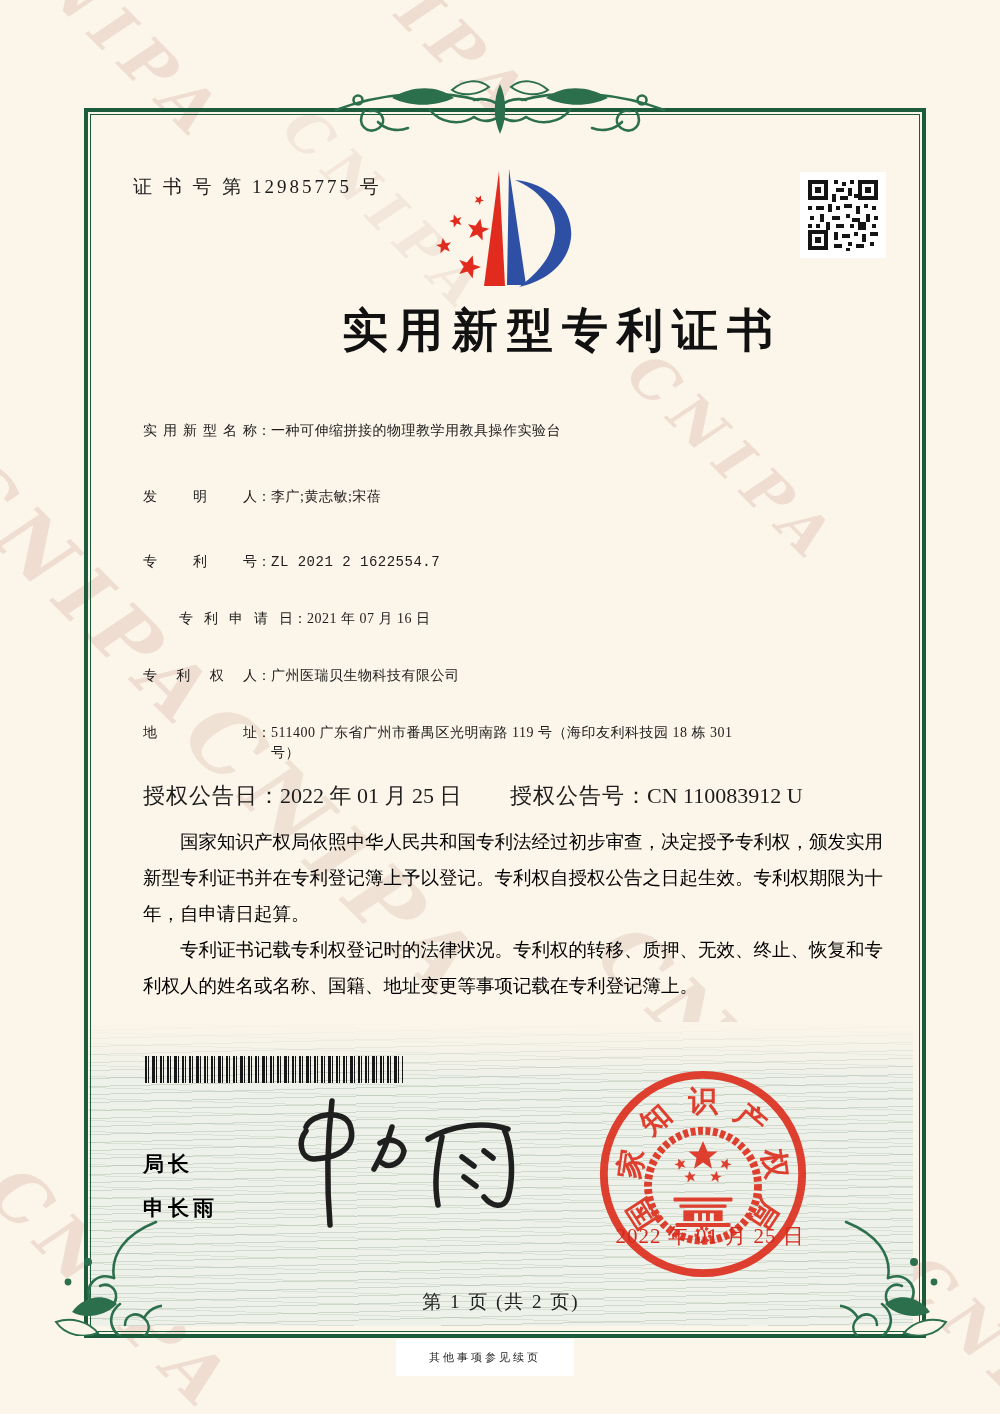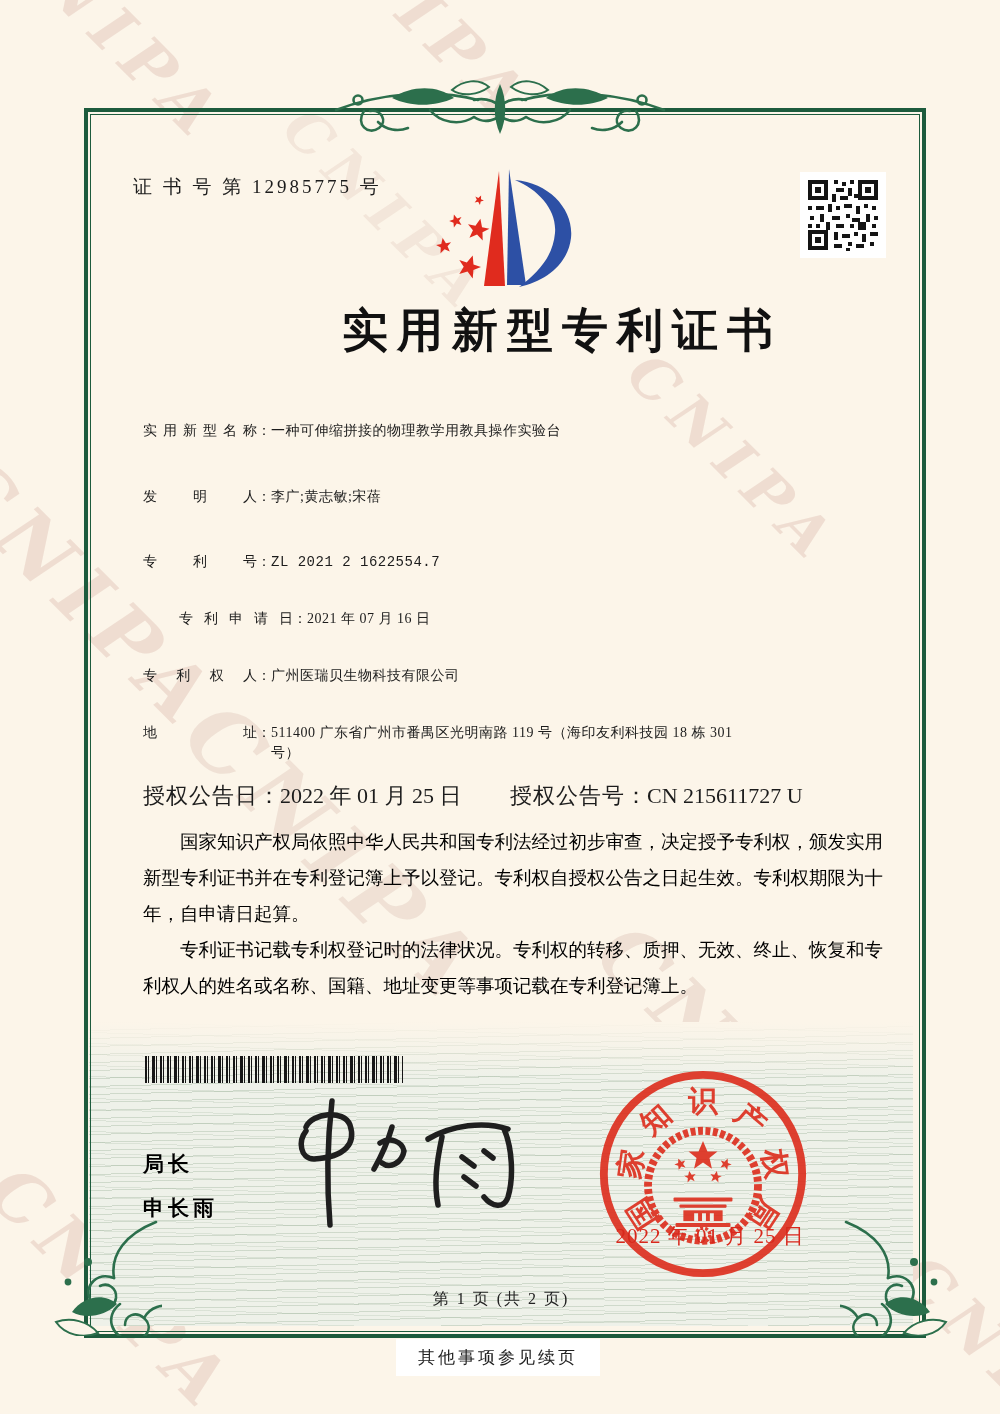--- a/index.html
+++ b/index.html
@@ -100,26 +100,26 @@
   .signature{position:absolute; z-index:5; left:272px; top:1085px;}
   .seal{position:absolute; z-index:6; left:595px; top:1066px;}
   .seal-date{
     position:absolute; z-index:7; left:612px; top:1222px; width:196px;
     color:#d8281c; font-size:21px; letter-spacing:1px; white-space:nowrap;
     text-align:center;
   }
   
   .page-info{
     position:absolute; z-index:5; left:84px; top:1289px; width:834px;
-    text-align:center; font-size:16px; letter-spacing:2px; color:#222;
+    text-align:center; font-size:19px; letter-spacing:2px; color:#222;
   }
   .continuation{
-    position:absolute; z-index:5; left:396px; top:1339px; width:204px; height:37px;
+    position:absolute; z-index:5; left:396px; top:1339px; width:178px; height:37px;
     background:#fff; display:flex; align-items:center; justify-content:center;
-    font-size:17px; letter-spacing:3px; color:#222;
+    font-size:11px; letter-spacing:3px; color:#222;
   }
 </style>
 </head>
 <body>
 
 <div class="page">
 
   <span class="wm wm1">CNIPA</span>
   <span class="wm wm2">CNIPA</span>
   <span class="wm wm3">CNIPA</span>
@@ -266,21 +266,21 @@
   </div>
   <div class="f-row row-4">
     <span class="f-label">专利权人</span><span class="f-colon">：</span><span class="f-value">广州医瑞贝生物科技有限公司</span>
   </div>
   <div class="f-row row-5">
     <span class="f-label">地址</span><span class="f-colon">：</span><span class="f-value">511400 广东省广州市番禺区光明南路 119 号（海印友利科技园 18 栋 301 号）</span>
   </div>
 
   <div class="grant-row">
     <span><span class="g-label">授权公告日</span><span>：</span><span>2022 年 01 月 25 日</span></span>
-    <span class="grant-no"><span class="g-label">授权公告号</span><span>：</span><span>CN 215611727 U</span></span>
+    <span class="grant-no"><span class="g-label">授权公告号</span><span>：</span><span>CN 110083912 U</span></span>
   </div>
 
   <div class="body-text">
     <p>国家知识产权局依照中华人民共和国专利法经过初步审查，决定授予专利权，颁发实用新型专利证书并在专利登记簿上予以登记。专利权自授权公告之日起生效。专利权期限为十年，自申请日起算。</p>
     <p>专利证书记载专利权登记时的法律状况。专利权的转移、质押、无效、终止、恢复和专利权人的姓名或名称、国籍、地址变更等事项记载在专利登记簿上。</p>
   </div>
 
   <div class="barcode"></div>
 
   <div class="signoff">

